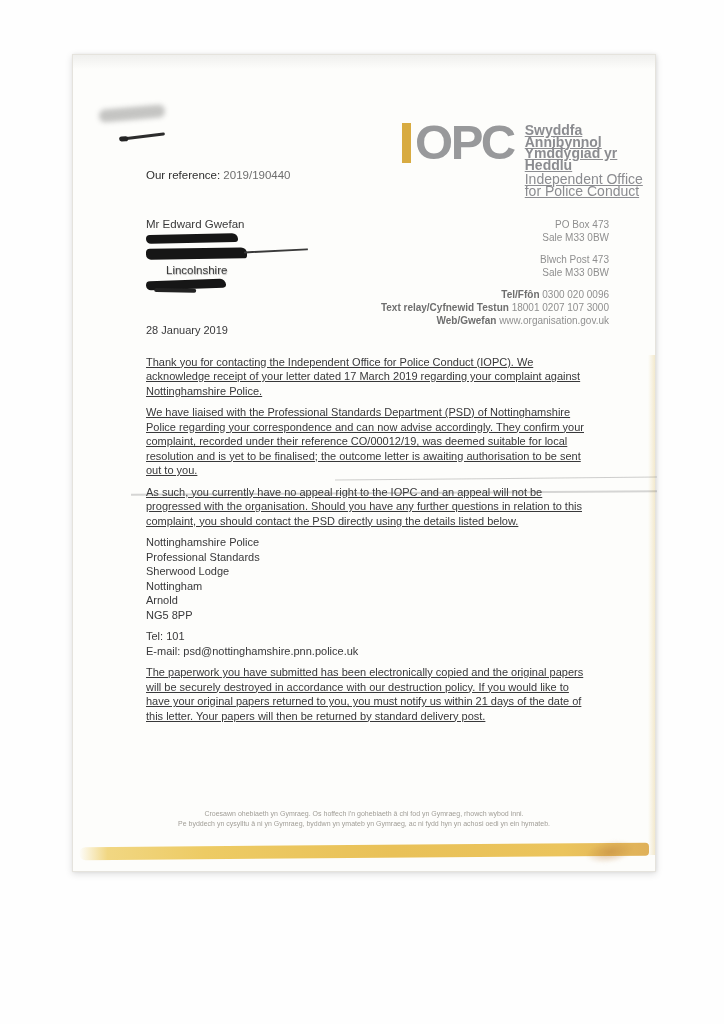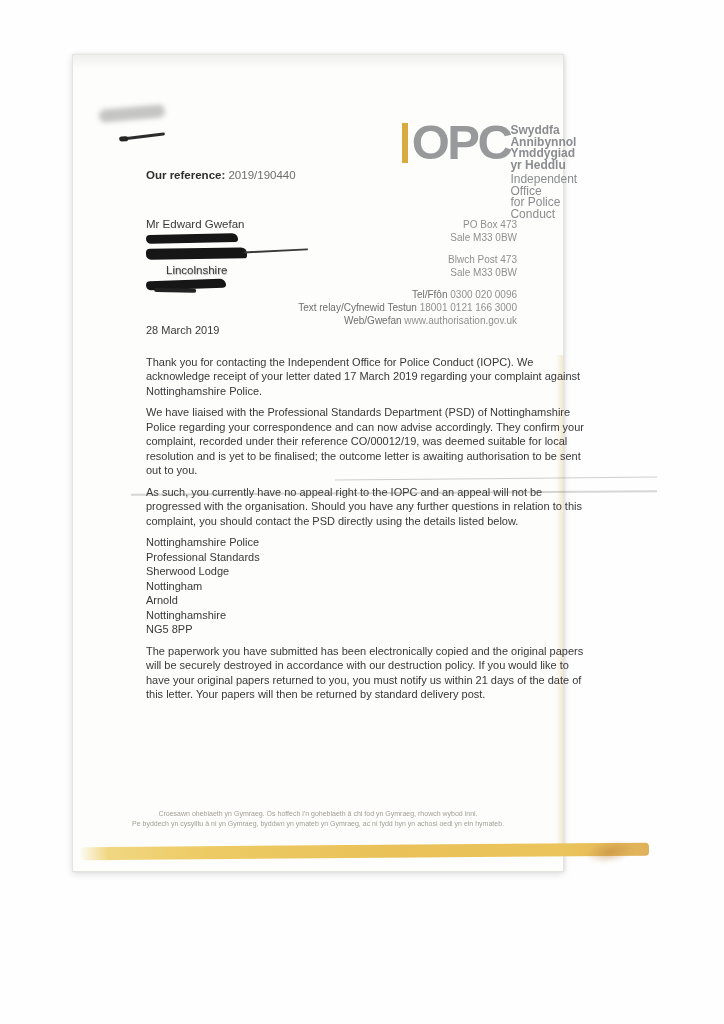--- a/index.html
+++ b/index.html
@@ -1,70 +1,70 @@
 <!DOCTYPE html>
 <html><head>
 <meta charset="utf-8">
 <style>
   * { margin:0; padding:0; box-sizing:border-box; }
   html,body { width:724px; height:1024px; background:#ffffff; font-family:"Liberation Sans", sans-serif; }
   .scan-bg { position:relative; width:724px; height:1024px; background:#fefefe; overflow:hidden; }
 
   .page {
-    position:absolute; left:72px; top:54px; width:492px; height:818px;
+    position:absolute; left:72px; top:54px; width:584px; height:818px;
     background:#fdfdfb; border:1px solid #e5e3dd;
     box-shadow:0 2px 7px rgba(0,0,0,0.13), 1px 0 3px rgba(0,0,0,0.06);
   }
   .page-top-shade { position:absolute; left:0; top:0; width:100%; height:14px;
     background:linear-gradient(180deg, rgba(120,120,118,0.10), rgba(120,120,118,0)); }
   .page-right-age { position:absolute; right:0; top:300px; width:7px; height:500px;
     background:linear-gradient(270deg, rgba(224,196,120,0.35), rgba(224,196,120,0)); }
 
   
   .pen-smudge { position:absolute; left:26px; top:52px; width:66px; height:13px;
     background:#6a6a68; opacity:0.38; filter:blur(2.5px); transform:rotate(-5deg); border-radius:6px; }
   .pen-stroke { position:absolute; left:48px; top:80px; width:44px; height:3px;
     background:#2c2c2c; transform:rotate(-7deg); border-radius:2px; }
   .pen-stroke::before { content:""; position:absolute; left:-2px; top:-1px; width:9px; height:5px;
     background:#242424; border-radius:3px; transform:rotate(4deg); }
 
   
   .logo-row { position:absolute; left:329px; top:65px; display:flex; }
   .logo-ibar { width:10px; height:40px; margin:3px 4px 0 0; }
   .logo-opc { font-size:49px; font-weight:bold; letter-spacing:-2.5px; line-height:44px; }
-  .logo-names { padding-top:5px; font-size:12px; line-height:11.5px; color:#8b8c90; }
+  .logo-names { margin-left:11px; padding-top:5px; font-size:14px; line-height:11.5px; color:#8b8c90;text-decoration:underline; }
   .logo-welsh { font-weight:bold; }
   .logo-english { margin-top:3px; }
 
   .ref-line { position:absolute; left:73px; top:114px; font-size:11.5px; color:#2e2e2e; }
-  .ref-label { font-weight:bold; }
+  .ref-label { font-weight:normal; }
   .ref-value { color:#6d6d6d; }
 
   
   .recipient { position:absolute; left:73px; top:163px; font-size:11.5px; color:#3a3a3a; }
   .redaction { background:#161616; height:9px; margin:4px 0 5px 0; border-radius:4px 6px 3px 5px; }
   .red-1 { width:92px; transform:rotate(-1.2deg); }
   .red-2 { width:101px; height:11px; transform:rotate(-0.8deg); position:relative; }
   .red-2::after { content:""; position:absolute; left:98px; top:3px; width:64px; height:2px;
     background:#3a3a3a; border-radius:2px; transform:rotate(-2deg); }
   .red-3 { width:80px; transform:rotate(-2deg); position:relative; }
   .red-3::after { content:""; position:absolute; left:8px; top:8px; width:42px; height:4px;
     background:#222; border-radius:3px; transform:rotate(3deg); }
   .recipient-county { text-shadow:0.5px 0.5px 0.8px rgba(40,40,40,0.35);padding-left:20px; }
 
   
   .contact { position:absolute; right:46px; top:163px; text-align:right;
     font-size:10px; line-height:13px; color:#8f8f8f; }
   .contact .grp { margin-bottom:9px; }
-  .contact .lbl { font-weight:normal; color:#6e6e6e; }
+  .contact .lbl { font-weight:bold; color:#6e6e6e; }
 
   
   .body-col { position:absolute; left:73px; top:268px; width:441px;
     font-size:11px; line-height:14.5px; color:#38383a; }
-  .body-col p { margin:0 0 7px 0; }
+  .body-col p { margin:0 0 7px 0;text-decoration:underline; }
   .date-line { margin-bottom:17px; }
   .salutation { margin-bottom:10px; }
   .addr-block { margin-bottom:7px; }
 
   
   .crease { position:absolute; background:rgba(85,85,85,0.28); }
   .crease-a { left:262px; top:423px; width:322px; height:1px; transform:rotate(-0.5deg); }
   .crease-b { left:58px; top:437px; width:526px; height:1.5px; transform:rotate(-0.4deg); opacity:0.85; }
 
   
@@ -123,41 +123,44 @@
       <div class="grp">
         <div>Blwch Post 473</div>
         <div>Sale M33 0BW</div>
       </div>
       <div>
         <span class="lbl">Tel/Ffôn</span>
         <span>0300 020 0096</span>
       </div>
       <div>
         <span class="lbl">Text relay/Cyfnewid Testun</span>
-        <span>18001 0121 166 3000</span>
+        <span>18001 0207 107 3000</span>
       </div>
       <div>
         <span class="lbl">Web/Gwefan</span>
-        <span>www.authorisation.gov.uk</span>
+        <span>www.organisation.gov.uk</span>
       </div>
     </div>
 
     <div class="body-col">
-      <div class="date-line">28 March 2019</div>
+      <div class="date-line">28 January 2019</div>
       <p>Thank you for contacting the Independent Office for Police Conduct (IOPC). We acknowledge receipt of your letter dated 17 March 2019 regarding your complaint against Nottinghamshire Police.</p>
       <p>We have liaised with the Professional Standards Department (PSD) of Nottinghamshire Police regarding your correspondence and can now advise accordingly. They confirm your complaint, recorded under their reference CO/00012/19, was deemed suitable for local resolution and is yet to be finalised; the outcome letter is awaiting authorisation to be sent out to you.</p>
       <p>As such, you currently have no appeal right to the IOPC and an appeal will not be progressed with the organisation. Should you have any further questions in relation to this complaint, you should contact the PSD directly using the details listed below.</p>
       <div class="addr-block">
         <div>Nottinghamshire Police</div>
         <div>Professional Standards</div>
         <div>Sherwood Lodge</div>
         <div>Nottingham</div>
         <div>Arnold</div>
-        <div>Nottinghamshire</div>
         <div>NG5 8PP</div>
+      </div>
+      <div class="addr-block">
+        <div>Tel: 101</div>
+        <div>E-mail: psd@nottinghamshire.pnn.police.uk</div>
       </div>
       <p>The paperwork you have submitted has been electronically copied and the original papers will be securely destroyed in accordance with our destruction policy. If you would like to have your original papers returned to you, you must notify us within 21 days of the date of this letter. Your papers will then be returned by standard delivery post.</p>
     </div>
 
     <div class="crease crease-a"></div>
     <div class="crease crease-b"></div>
 
     <div class="footer-welsh">
       <div>Croesawn ohebiaeth yn Gymraeg. Os hoffech i'n gohebiaeth â chi fod yn Gymraeg, rhowch wybod inni.</div>
       <div>Pe byddech yn cysylltu â ni yn Gymraeg, byddwn yn ymateb yn Gymraeg, ac ni fydd hyn yn achosi oedi yn ein hymateb.</div>

